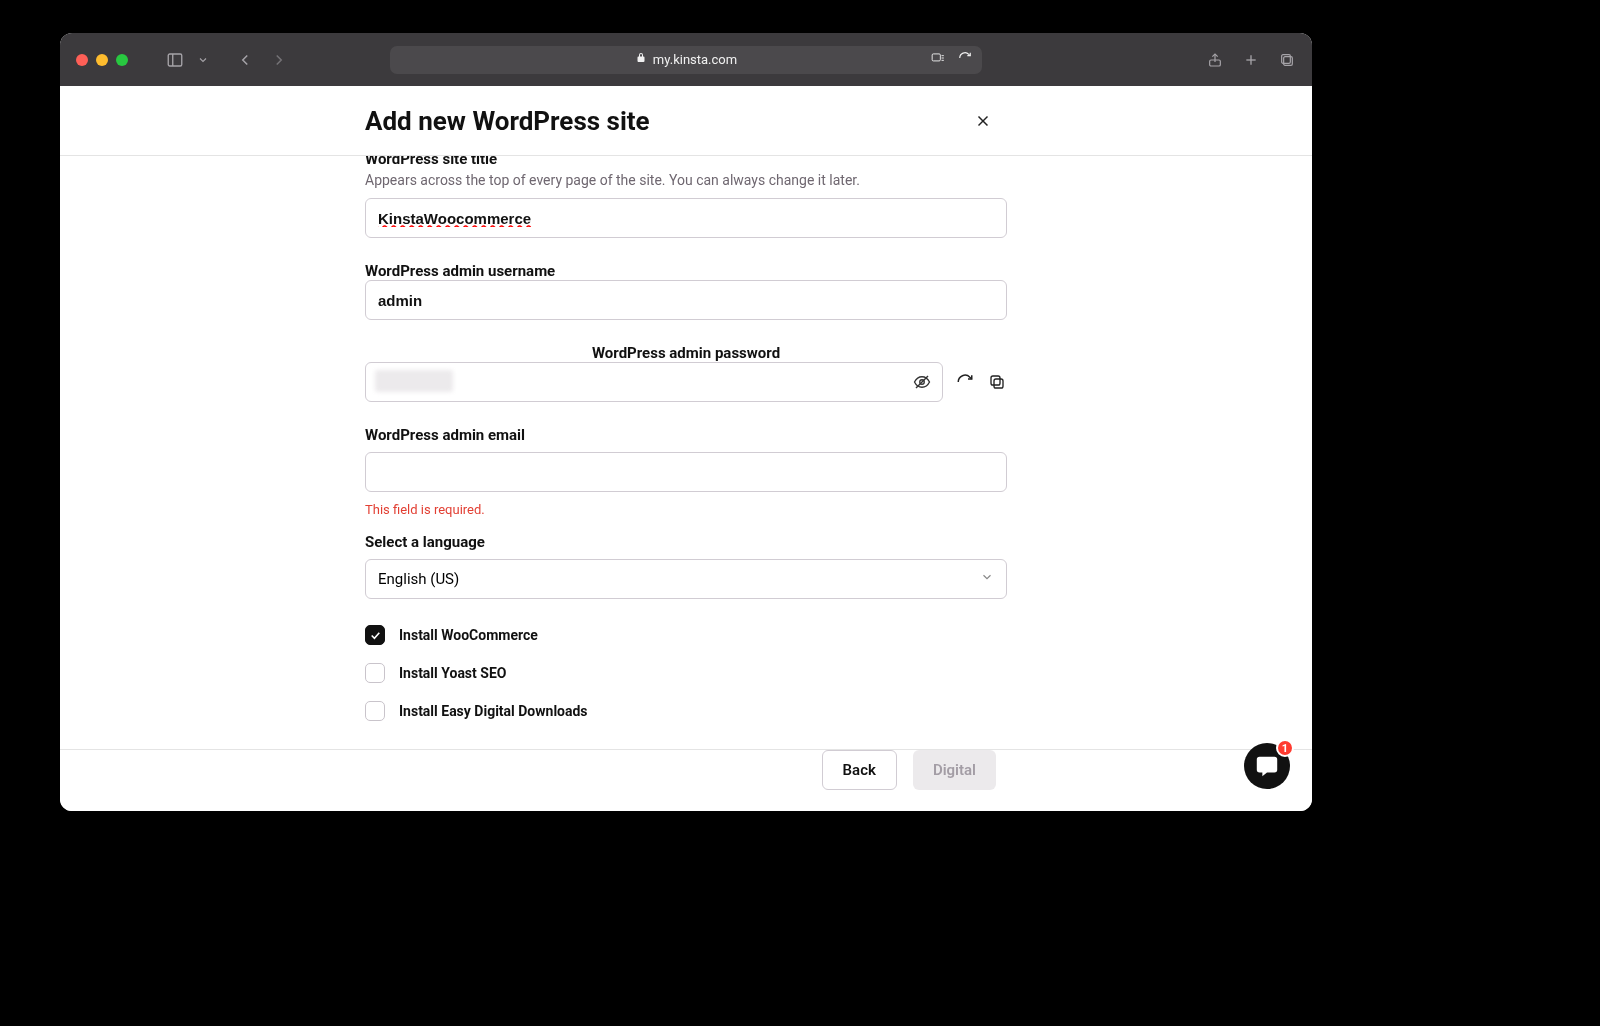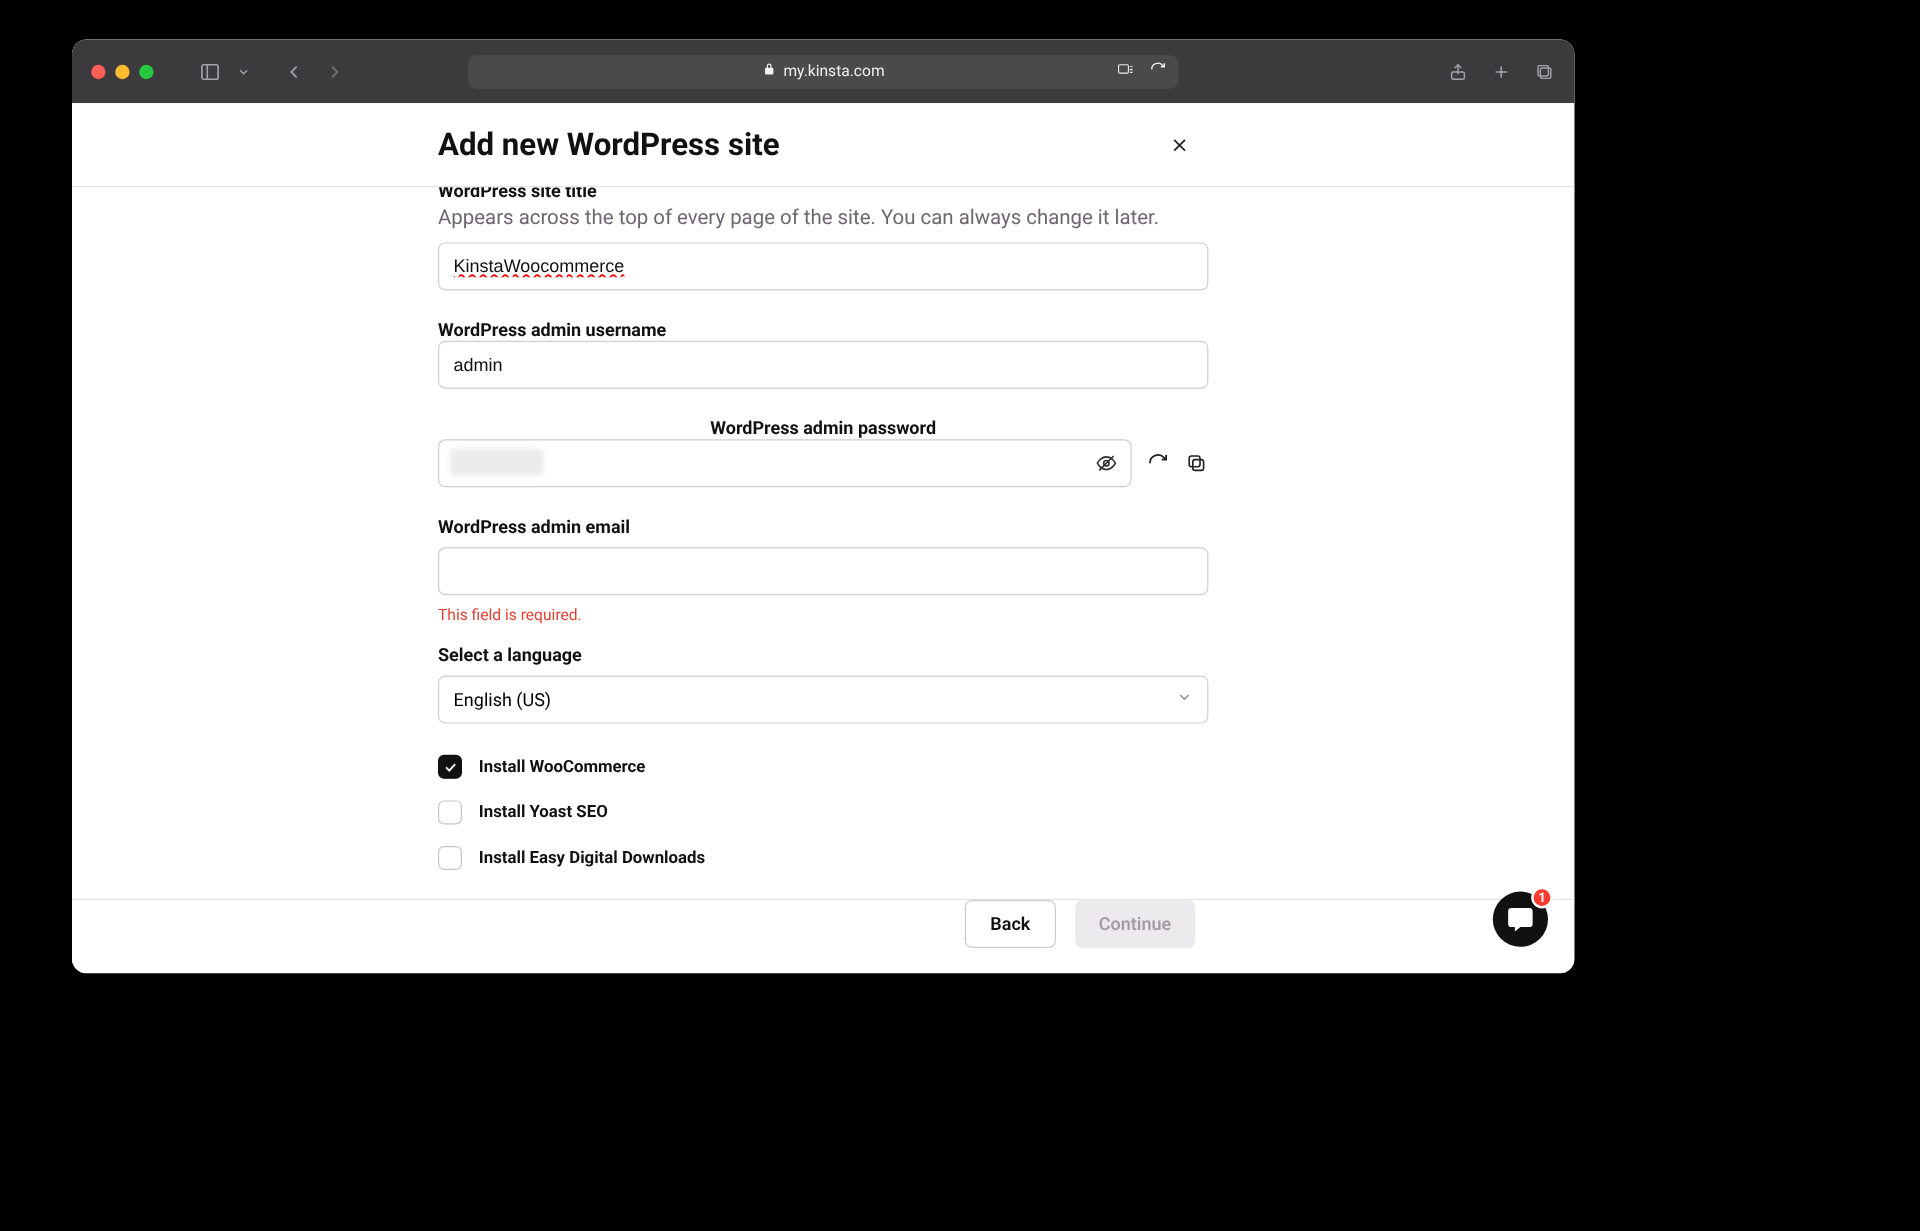--- a/index.html
+++ b/index.html
@@ -117,33 +117,34 @@
   .field-label {
     font-size: 15px;
     font-weight: 700;
     color: #111;
     margin-bottom: 4px;
   }
   .field-label.partial {
     margin-top: -6px;
   }
   .field-hint {
-    font-size: 17px;
+    font-size: 14px;
     color: #6f6770;
     margin-bottom: 10px;
   }
   .text-input {
     width: 642px;
     height: 40px;
     border: 1px solid #d1ccd3;
     border-radius: 6px;
     padding: 0 12px;
     font-size: 15px;
     color: #111;
     outline: none;
+    font-weight: bold;
   }
   .group { margin-bottom: 24px; }
   .pw-row { display: flex; align-items: center; gap: 12px; }
   .pw-input-wrap {
     position: relative;
     width: 580px;
   }
   .pw-input-wrap .text-input { width: 100%; padding-right: 42px; }
   .pw-mask {
     position: absolute;
@@ -430,21 +431,21 @@
         </div>
 
       </div>
     </div>
 
     <div class="footer">
       <div class="btn secondary">
         <span>Back</span>
       </div>
       <div class="btn primary-disabled">
-        <span>Continue</span>
+        <span>Digital</span>
       </div>
     </div>
 
     <div class="intercom">
       <svg viewBox="0 0 28 28" width="26" height="26" fill="currentColor">
           <path d="M22 4H6a3 3 0 0 0-3 3v11a3 3 0 0 0 3 3h3v4l5-4h8a3 3 0 0 0 3-3V7a3 3 0 0 0-3-3z" fill="#fff"></path>
         </svg>
       <span class="badge">1</span>
     </div>
 

